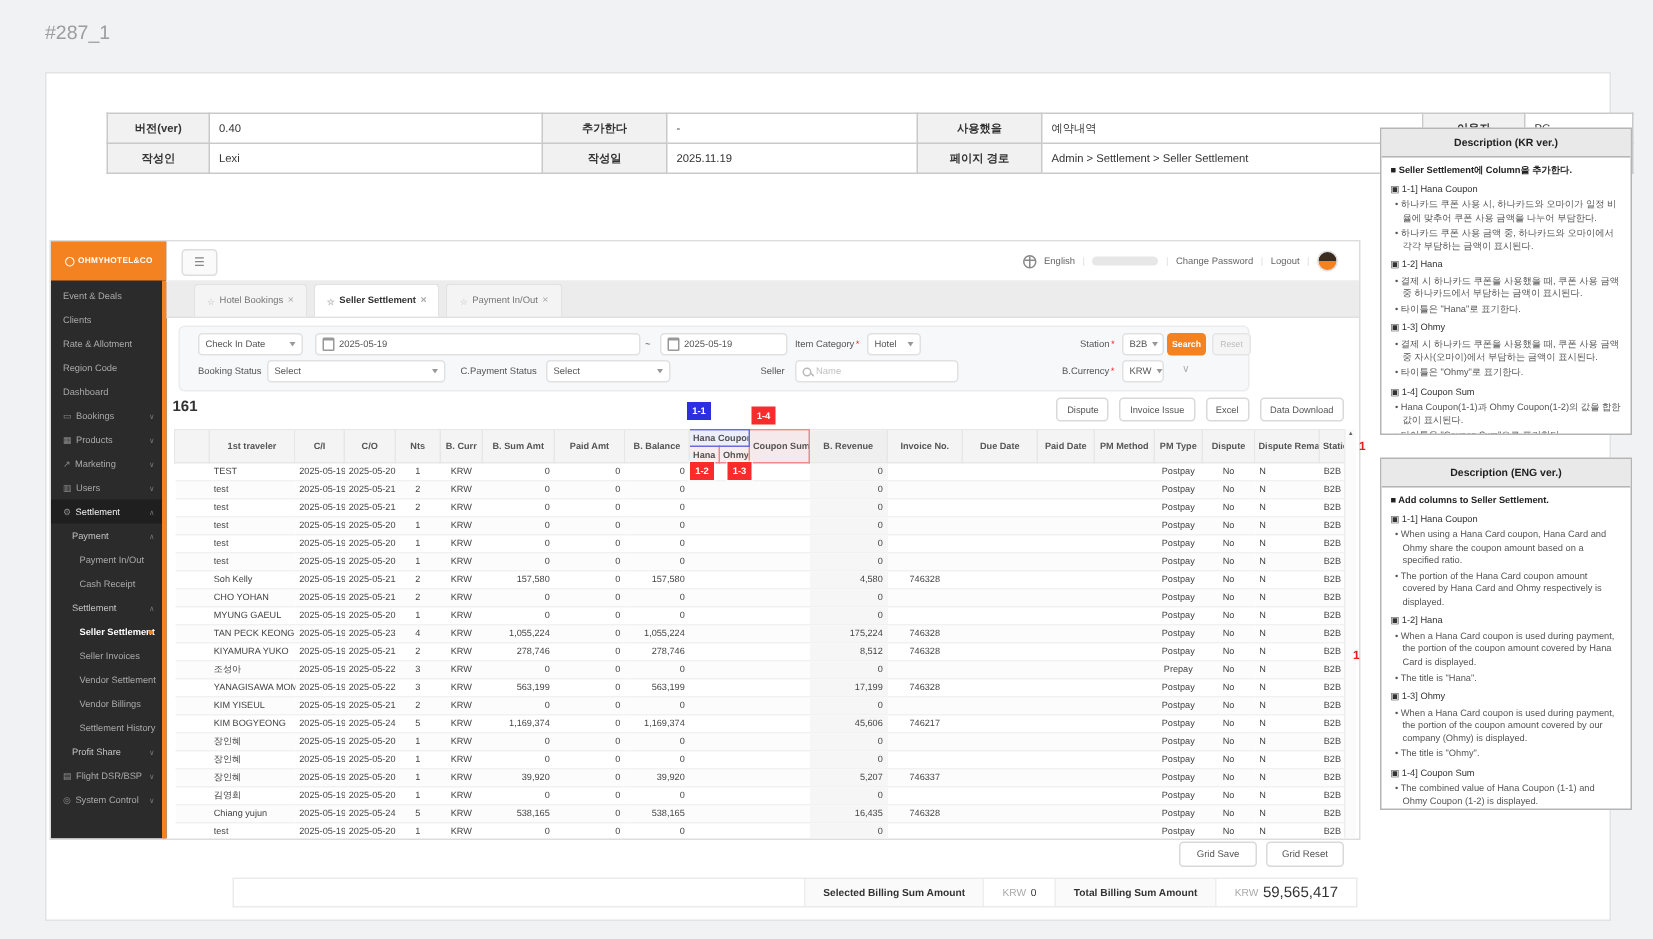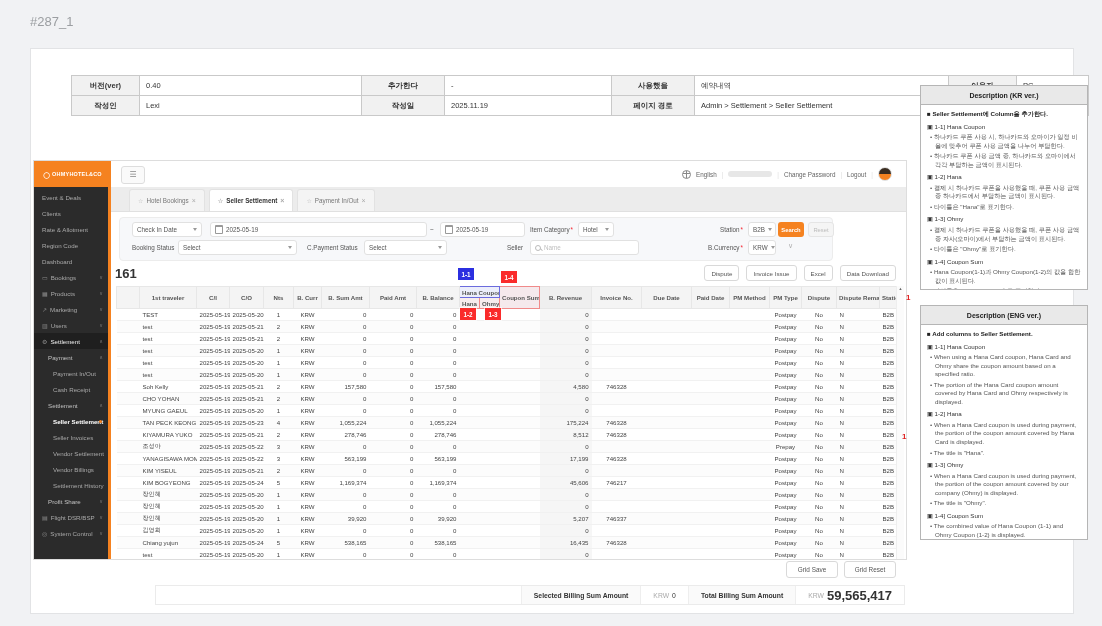--- a/index.html
+++ b/index.html
@@ -54,21 +54,21 @@
   .f-box .grow{flex:1;}
   .caret{width:0;height:0;border-left:2.5px solid transparent;border-right:2.5px solid transparent;border-top:3px solid #999;}
   .cal-icon{width:6px;height:6px;border:1px solid #999;border-top:2px solid #999;border-radius:1px;}
   .search-glyph{width:4px;height:4px;border:1px solid #bbb;border-radius:50%;position:relative;}
   .search-glyph:after{content:"";position:absolute;left:3.5px;top:3.5px;width:2.5px;height:1px;background:#bbb;transform:rotate(45deg);}
   .placeholder{color:#bfbfbf;}
   .btn-search{background:#f58220;color:#fff;border:none;border-radius:3px;height:15px;font-size:5.8px;font-weight:bold;padding:0;width:26px;}
   .btn-reset{background:#f5f5f5;color:#bbb;border:1px solid #e5e5e5;border-radius:3px;height:15px;font-size:5.8px;padding:0;width:26px;}
   .expand-chev{position:absolute;left:668px;top:24px;color:#b0b0b0;font-size:7px;}
 
-  .result-count{position:absolute;left:4px;top:105px;font-size:13px;font-weight:bold;color:#333;}
+  .result-count{position:absolute;left:4px;top:105px;font-size:10px;font-weight:bold;color:#333;}
   .action-buttons{position:absolute;right:10px;top:104px;display:flex;gap:7px;}
   .btn-plain{background:#fff;border:1px solid #d9d9d9;border-radius:3px;height:16px;font-size:6.2px;color:#555;padding:0 6px;font-family:"Liberation Sans",sans-serif;}
 
   .grid-wrap{position:absolute;left:5px;top:125px;width:780px;bottom:0;overflow:hidden;}
   .grid-table{border-collapse:collapse;table-layout:fixed;width:780px;font-size:6.1px;color:#444;}
   .grid-table th{background:#f4f4f4;border:1px solid #e7e7e7;font-weight:bold;color:#555;height:10px;padding:0 2px;overflow:hidden;white-space:nowrap;}
   .grid-table td{border-bottom:1px solid #f1f1f1;height:11px;padding:0 3px;overflow:hidden;white-space:nowrap;}
   .grid-table tr:nth-child(even) td{background:#fcfcfc;}
   .td-l{text-align:left;} .td-c{text-align:center;} .td-r{text-align:right;}
   .shade{background:#f6f6f6 !important;}
@@ -86,21 +86,21 @@
   .marker-1{position:absolute;color:#e02020;font-size:8px;font-weight:bold;z-index:7;}
 
   .grid-buttons{position:absolute;left:786px;top:561px;display:flex;gap:6px;}
   .grid-buttons .btn-plain{height:17px;width:52px;font-size:6.4px;border-radius:3px;}
 
   .summary-bar{position:absolute;left:155px;top:585px;width:750px;height:20px;background:#fff;border:1px solid #ebebeb;display:flex;align-items:stretch;font-size:6.8px;box-sizing:border-box;}
   .sb-spacer{flex:1;}
   .sb-label{background:#fafafa;border-left:1px solid #eee;border-right:1px solid #eee;display:flex;align-items:center;padding:0 12px;font-weight:bold;color:#333;}
   .sb-value{display:flex;align-items:center;gap:3px;padding:0 12px;color:#333;}
   .sb-cur{color:#aaa;}
-  .sb-total-val{font-weight:bold;font-size:13px;}
+  .sb-total-val{font-weight:normal;font-size:10px;}
 
   
   .desc-box{position:absolute;left:920px;width:168px;background:#fff;border:1px solid #b5b5b5;z-index:5;box-sizing:border-box;overflow:hidden;}
   .desc-kr{top:85px;height:205px;}
   .desc-eng{top:305px;height:235px;}
   .desc-head{height:18px;background:#e9e9e9;border-bottom:1px solid #b5b5b5;display:flex;align-items:center;justify-content:center;font-size:7px;font-weight:bold;color:#222;}
   .desc-body{padding:5px 6px;font-size:6.2px;color:#444;line-height:1.38;}
   .desc-intro{font-weight:bold;color:#222;margin-bottom:4px;}
   .desc-sec{margin-top:4px;color:#333;}
   .desc-bullet{padding-left:8px;text-indent:-5px;margin-top:2px;color:#555;}

